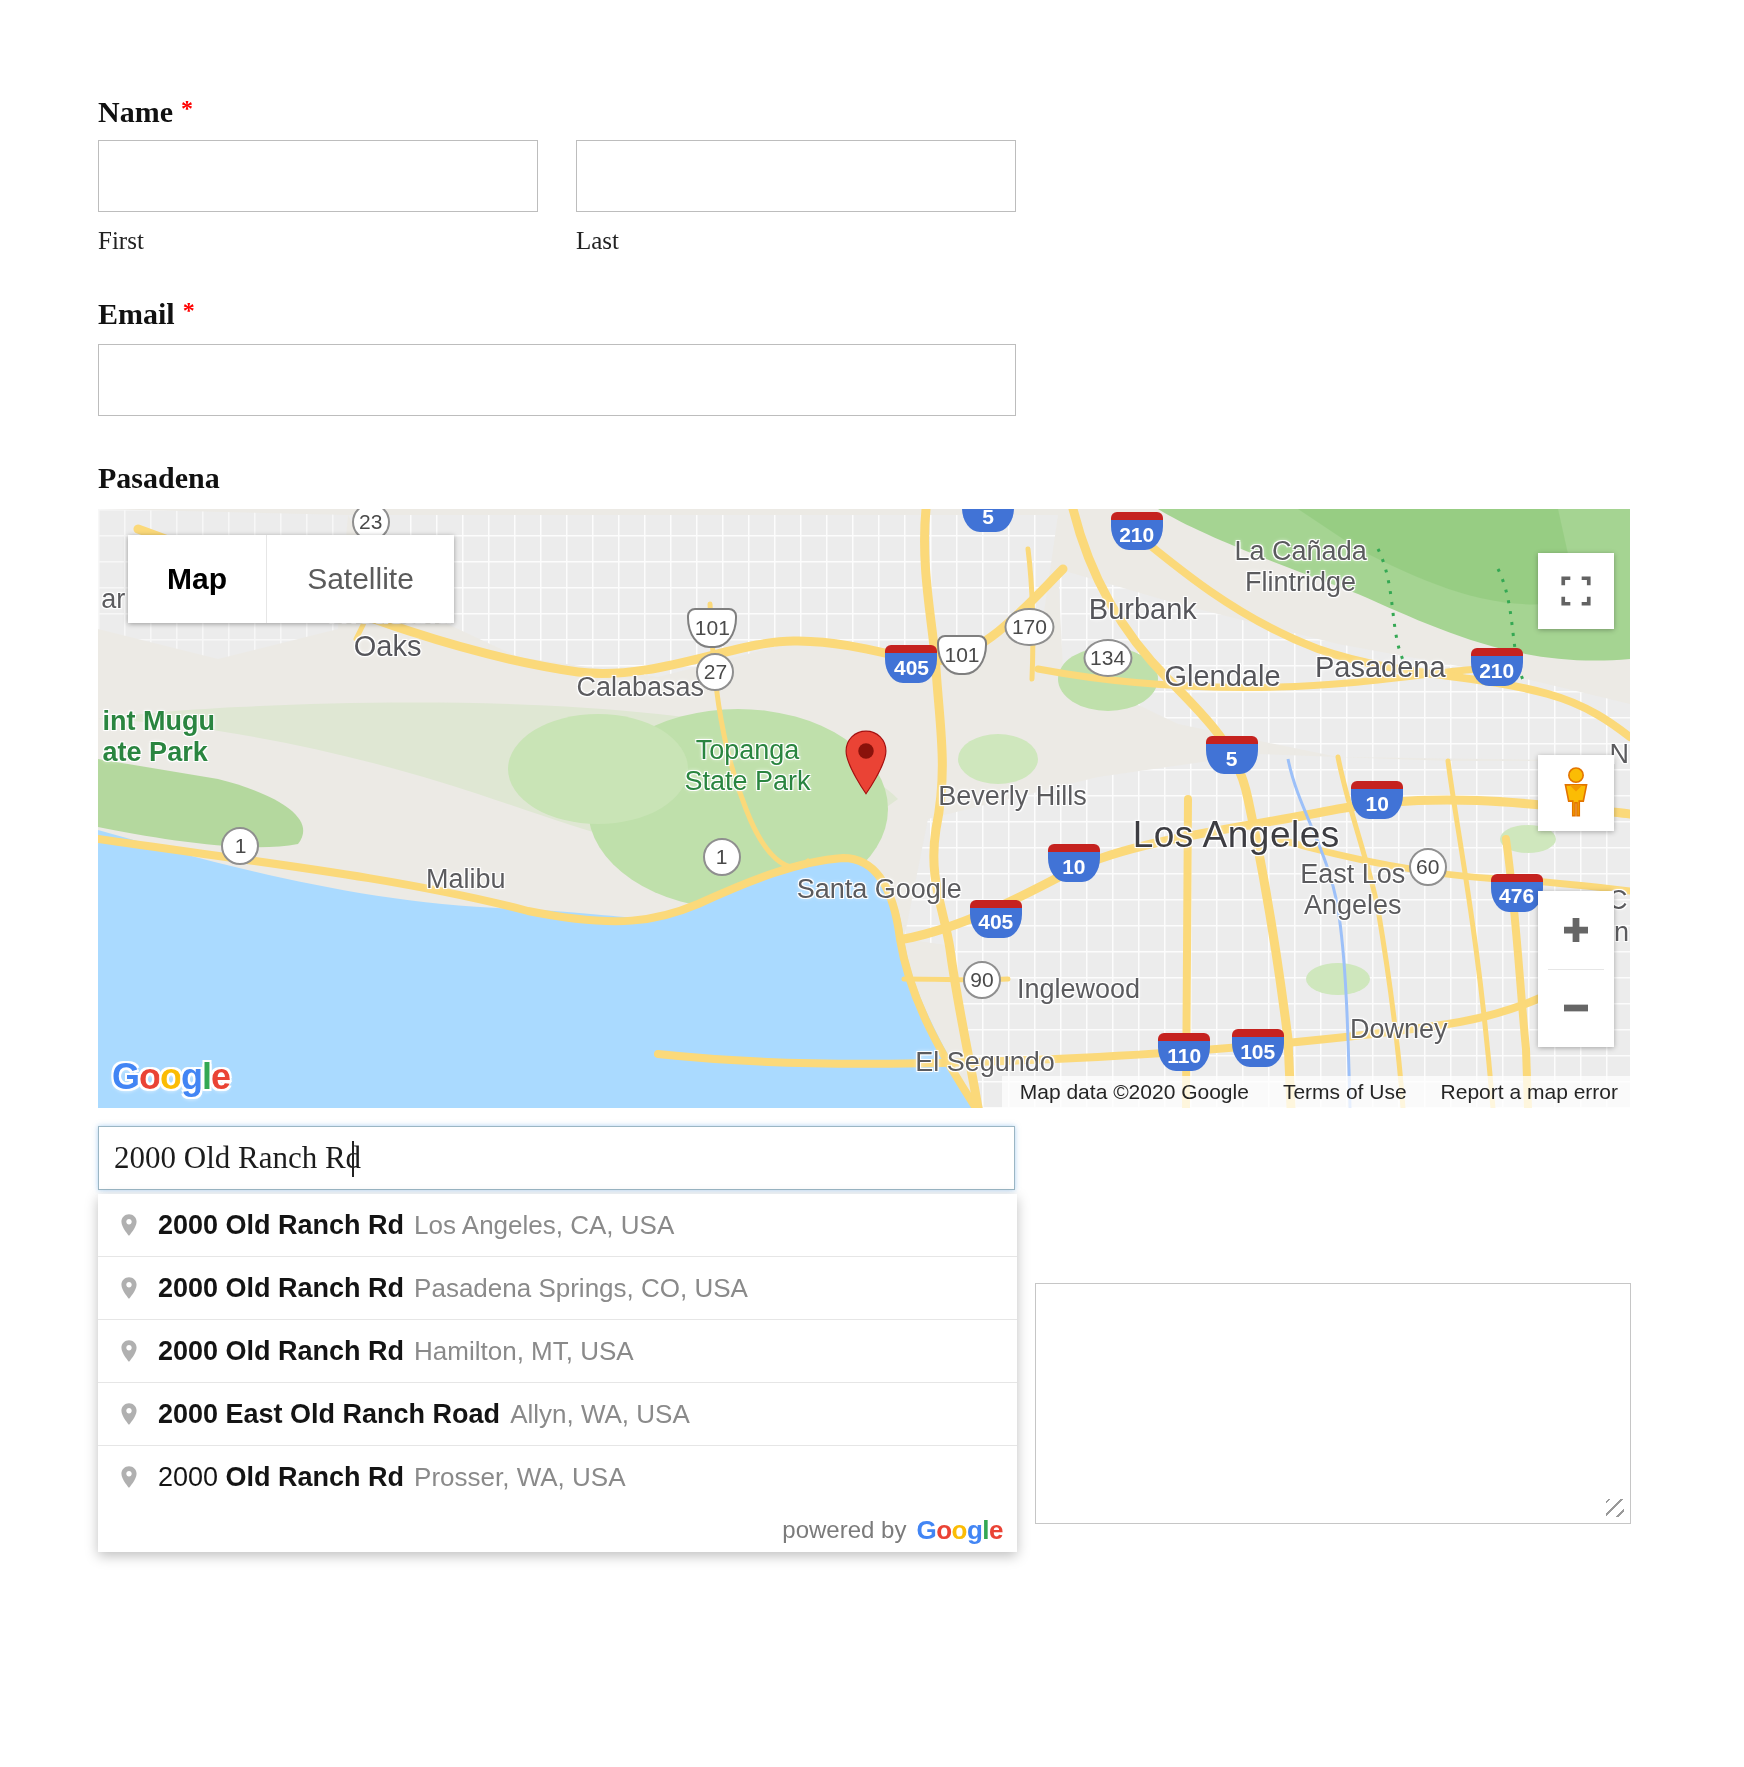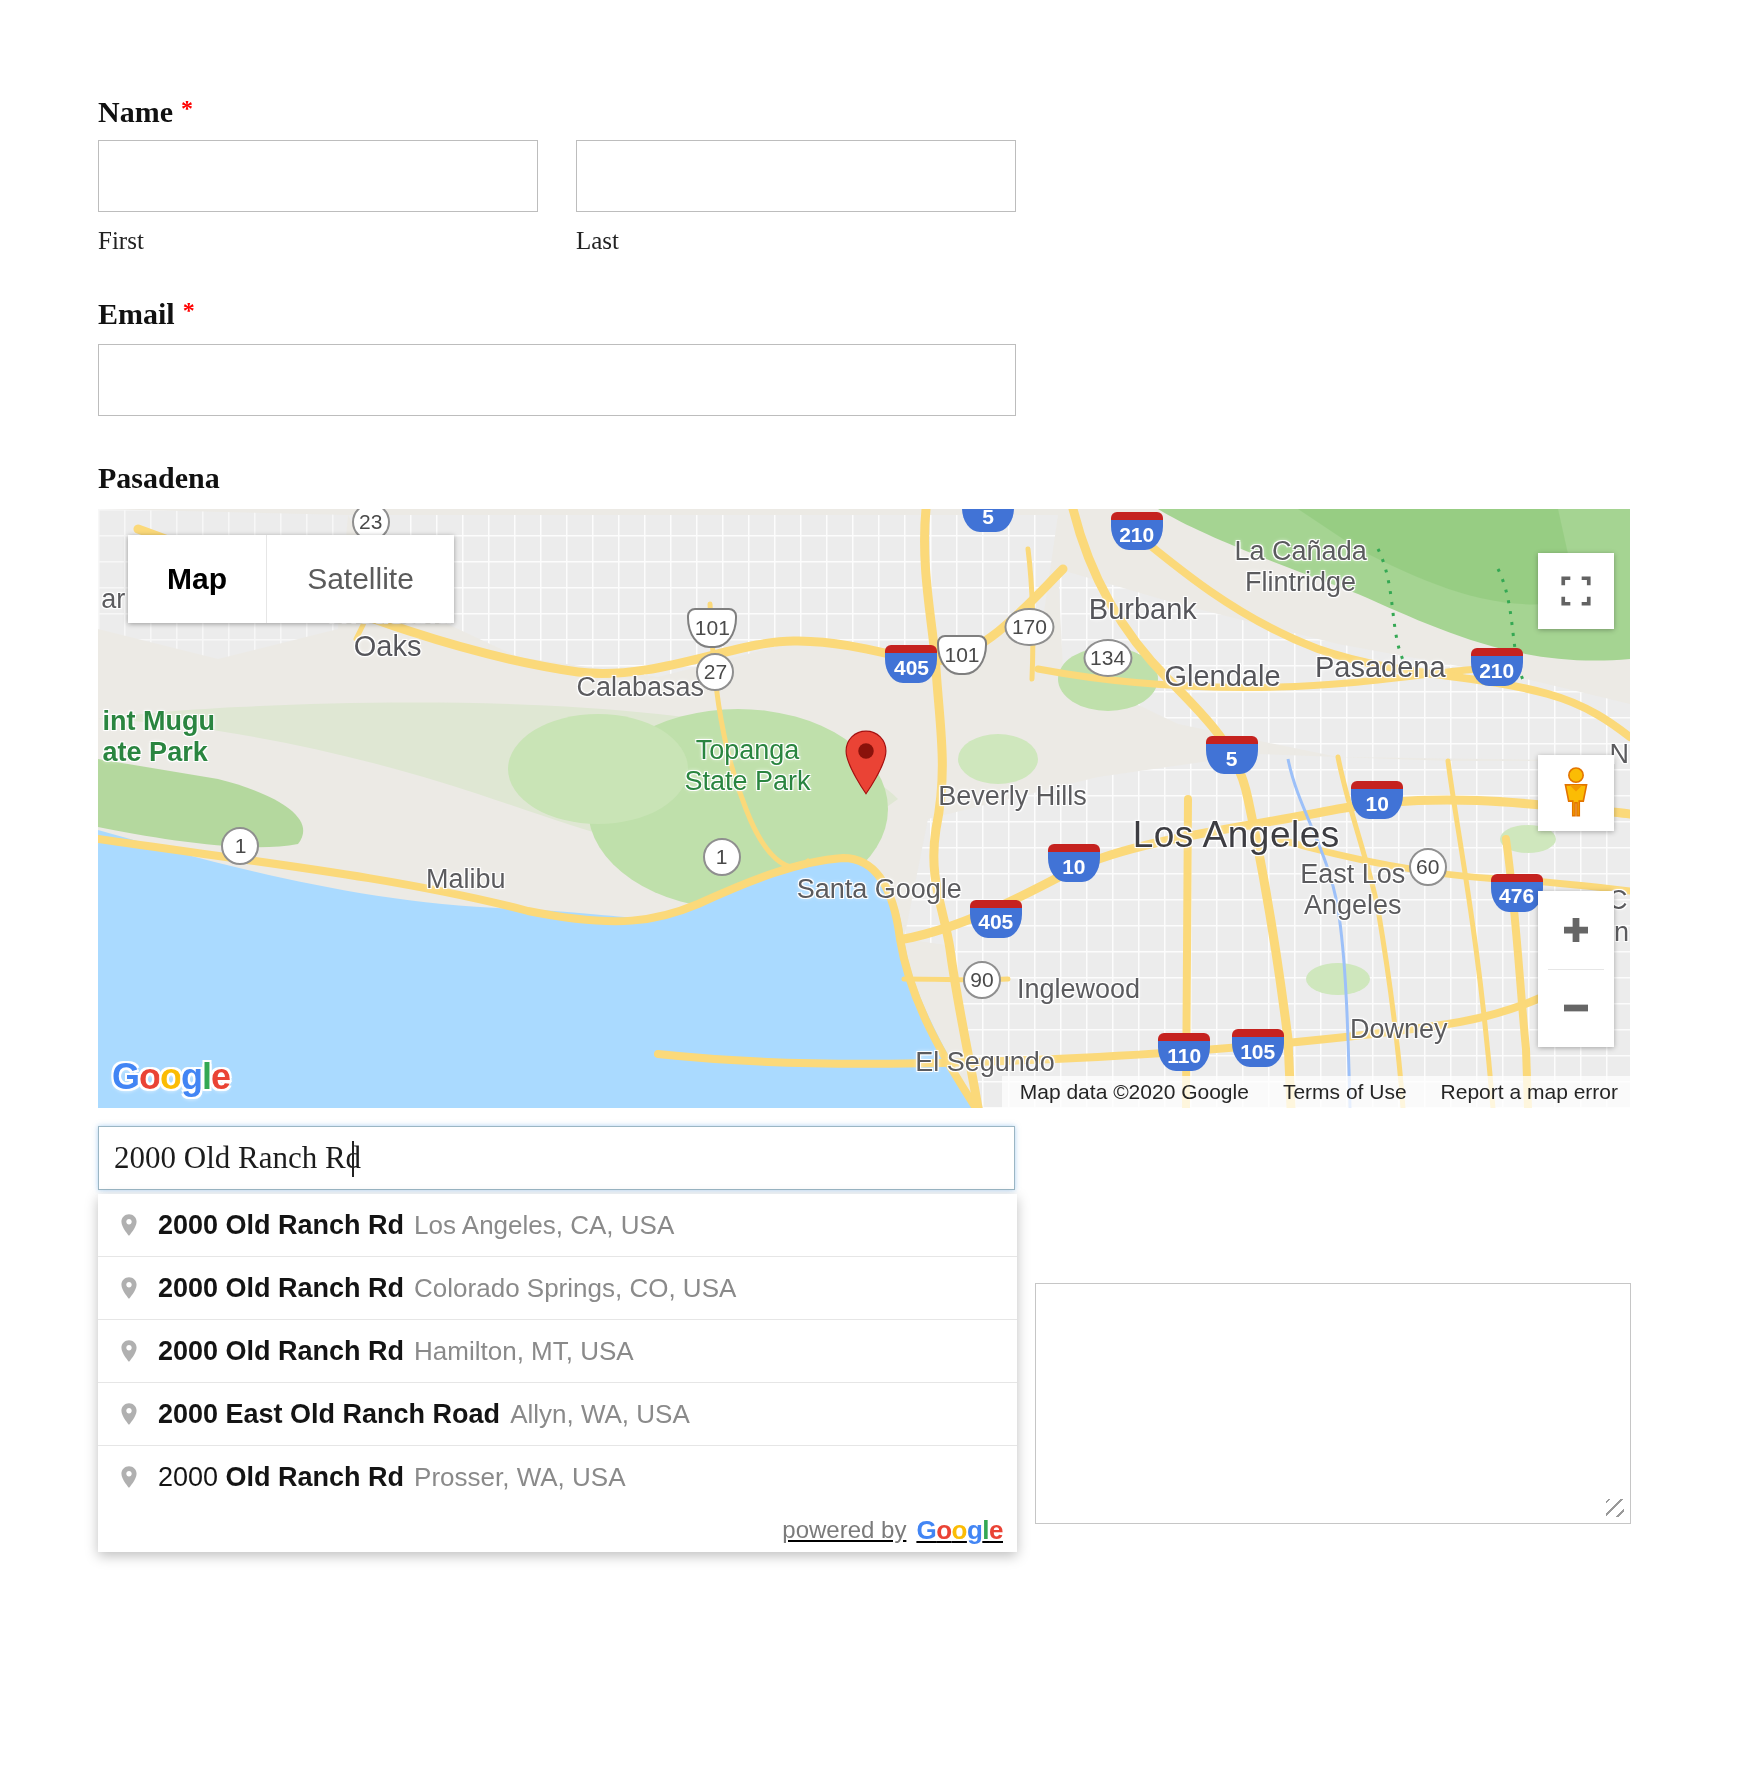--- a/index.html
+++ b/index.html
@@ -56,21 +56,21 @@
         border:1px solid #9bb6c4;box-shadow:0 0 5px rgba(100,170,230,.55);background:#fff;
         font-family:"Liberation Serif",serif;font-size:31px;padding:0 15px;color:#1c1c1c;}
   .caret{position:absolute;left:352px;top:1141px;width:2px;height:36px;background:#222;pointer-events:none;}
   .pac{position:absolute;left:98px;top:1194px;width:919px;background:#fff;z-index:30;
        box-shadow:0 4px 12px rgba(0,0,0,.25);font-family:"Liberation Sans",sans-serif;}
   .pac-item{display:flex;align-items:center;height:62px;padding:0 18px;border-top:1px solid #e6e6e6;cursor:pointer;}
   .pac-item:first-child{border-top:none;}
   .pac-main{font-size:27px;color:#141414;margin-left:16px;white-space:nowrap;}
   .pac-main b{font-weight:700;}
   .pac-sec{font-size:26px;color:#8a8a8a;margin-left:10px;white-space:nowrap;}
-  .pac-powered{height:44px;display:flex;align-items:center;justify-content:flex-end;padding-right:14px;gap:10px;text-decoration:underline;}
+  .pac-powered{height:44px;display:flex;align-items:center;justify-content:flex-end;padding-right:14px;gap:10px;}
   .pwd{font-size:24px;color:#7b7b7b;}
   .pgoogle{font-size:26px;font-weight:700;letter-spacing:-.5px;}
   
   .comments{position:absolute;left:1035px;top:1283px;width:596px;height:241px;box-sizing:border-box;
             border:1px solid #c6c6c6;background:#fff;resize:none;z-index:5;}
   .comments-handle{position:absolute;left:1606px;top:1499px;width:18px;height:18px;z-index:6;pointer-events:none;
      background:repeating-linear-gradient(-45deg,transparent 0 4px,#9a9a9a 4px 6px,transparent 6px 9px);}
   .submit{position:absolute;left:98px;top:1565px;width:214px;height:100px;background:#ebebeb;
           border:1px solid #d4d4d4;font-family:"Liberation Sans",sans-serif;font-weight:700;
           font-size:37px;color:#333;cursor:pointer;}
@@ -264,21 +264,21 @@
       </svg>
       <span class="pac-main"><span class="pfx"></span><b class="bld">2000 Old Ranch Rd</b></span>
       <span class="pac-sec">Los Angeles, CA, USA</span>
     </div>
 
     <div class="pac-item">
       <svg width="26" height="26" viewBox="0 0 24 24" class="pin">
         <path d="M12 2C8.1 2 5 5.1 5 9c0 5.2 7 13 7 13s7-7.8 7-13c0-3.9-3.1-7-7-7zm0 9.5c-1.4 0-2.5-1.1-2.5-2.5S10.6 6.5 12 6.5s2.5 1.1 2.5 2.5-1.1 2.5-2.5 2.5z" fill="#b0b0b0"></path>
       </svg>
       <span class="pac-main"><span class="pfx"></span><b class="bld">2000 Old Ranch Rd</b></span>
-      <span class="pac-sec">Colorado Springs, CO, USA</span>
+      <span class="pac-sec">Pasadena Springs, CO, USA</span>
     </div>
 
     <div class="pac-item">
       <svg width="26" height="26" viewBox="0 0 24 24" class="pin">
         <path d="M12 2C8.1 2 5 5.1 5 9c0 5.2 7 13 7 13s7-7.8 7-13c0-3.9-3.1-7-7-7zm0 9.5c-1.4 0-2.5-1.1-2.5-2.5S10.6 6.5 12 6.5s2.5 1.1 2.5 2.5-1.1 2.5-2.5 2.5z" fill="#b0b0b0"></path>
       </svg>
       <span class="pac-main"><span class="pfx"></span><b class="bld">2000 Old Ranch Rd</b></span>
       <span class="pac-sec">Hamilton, MT, USA</span>
     </div>
 

